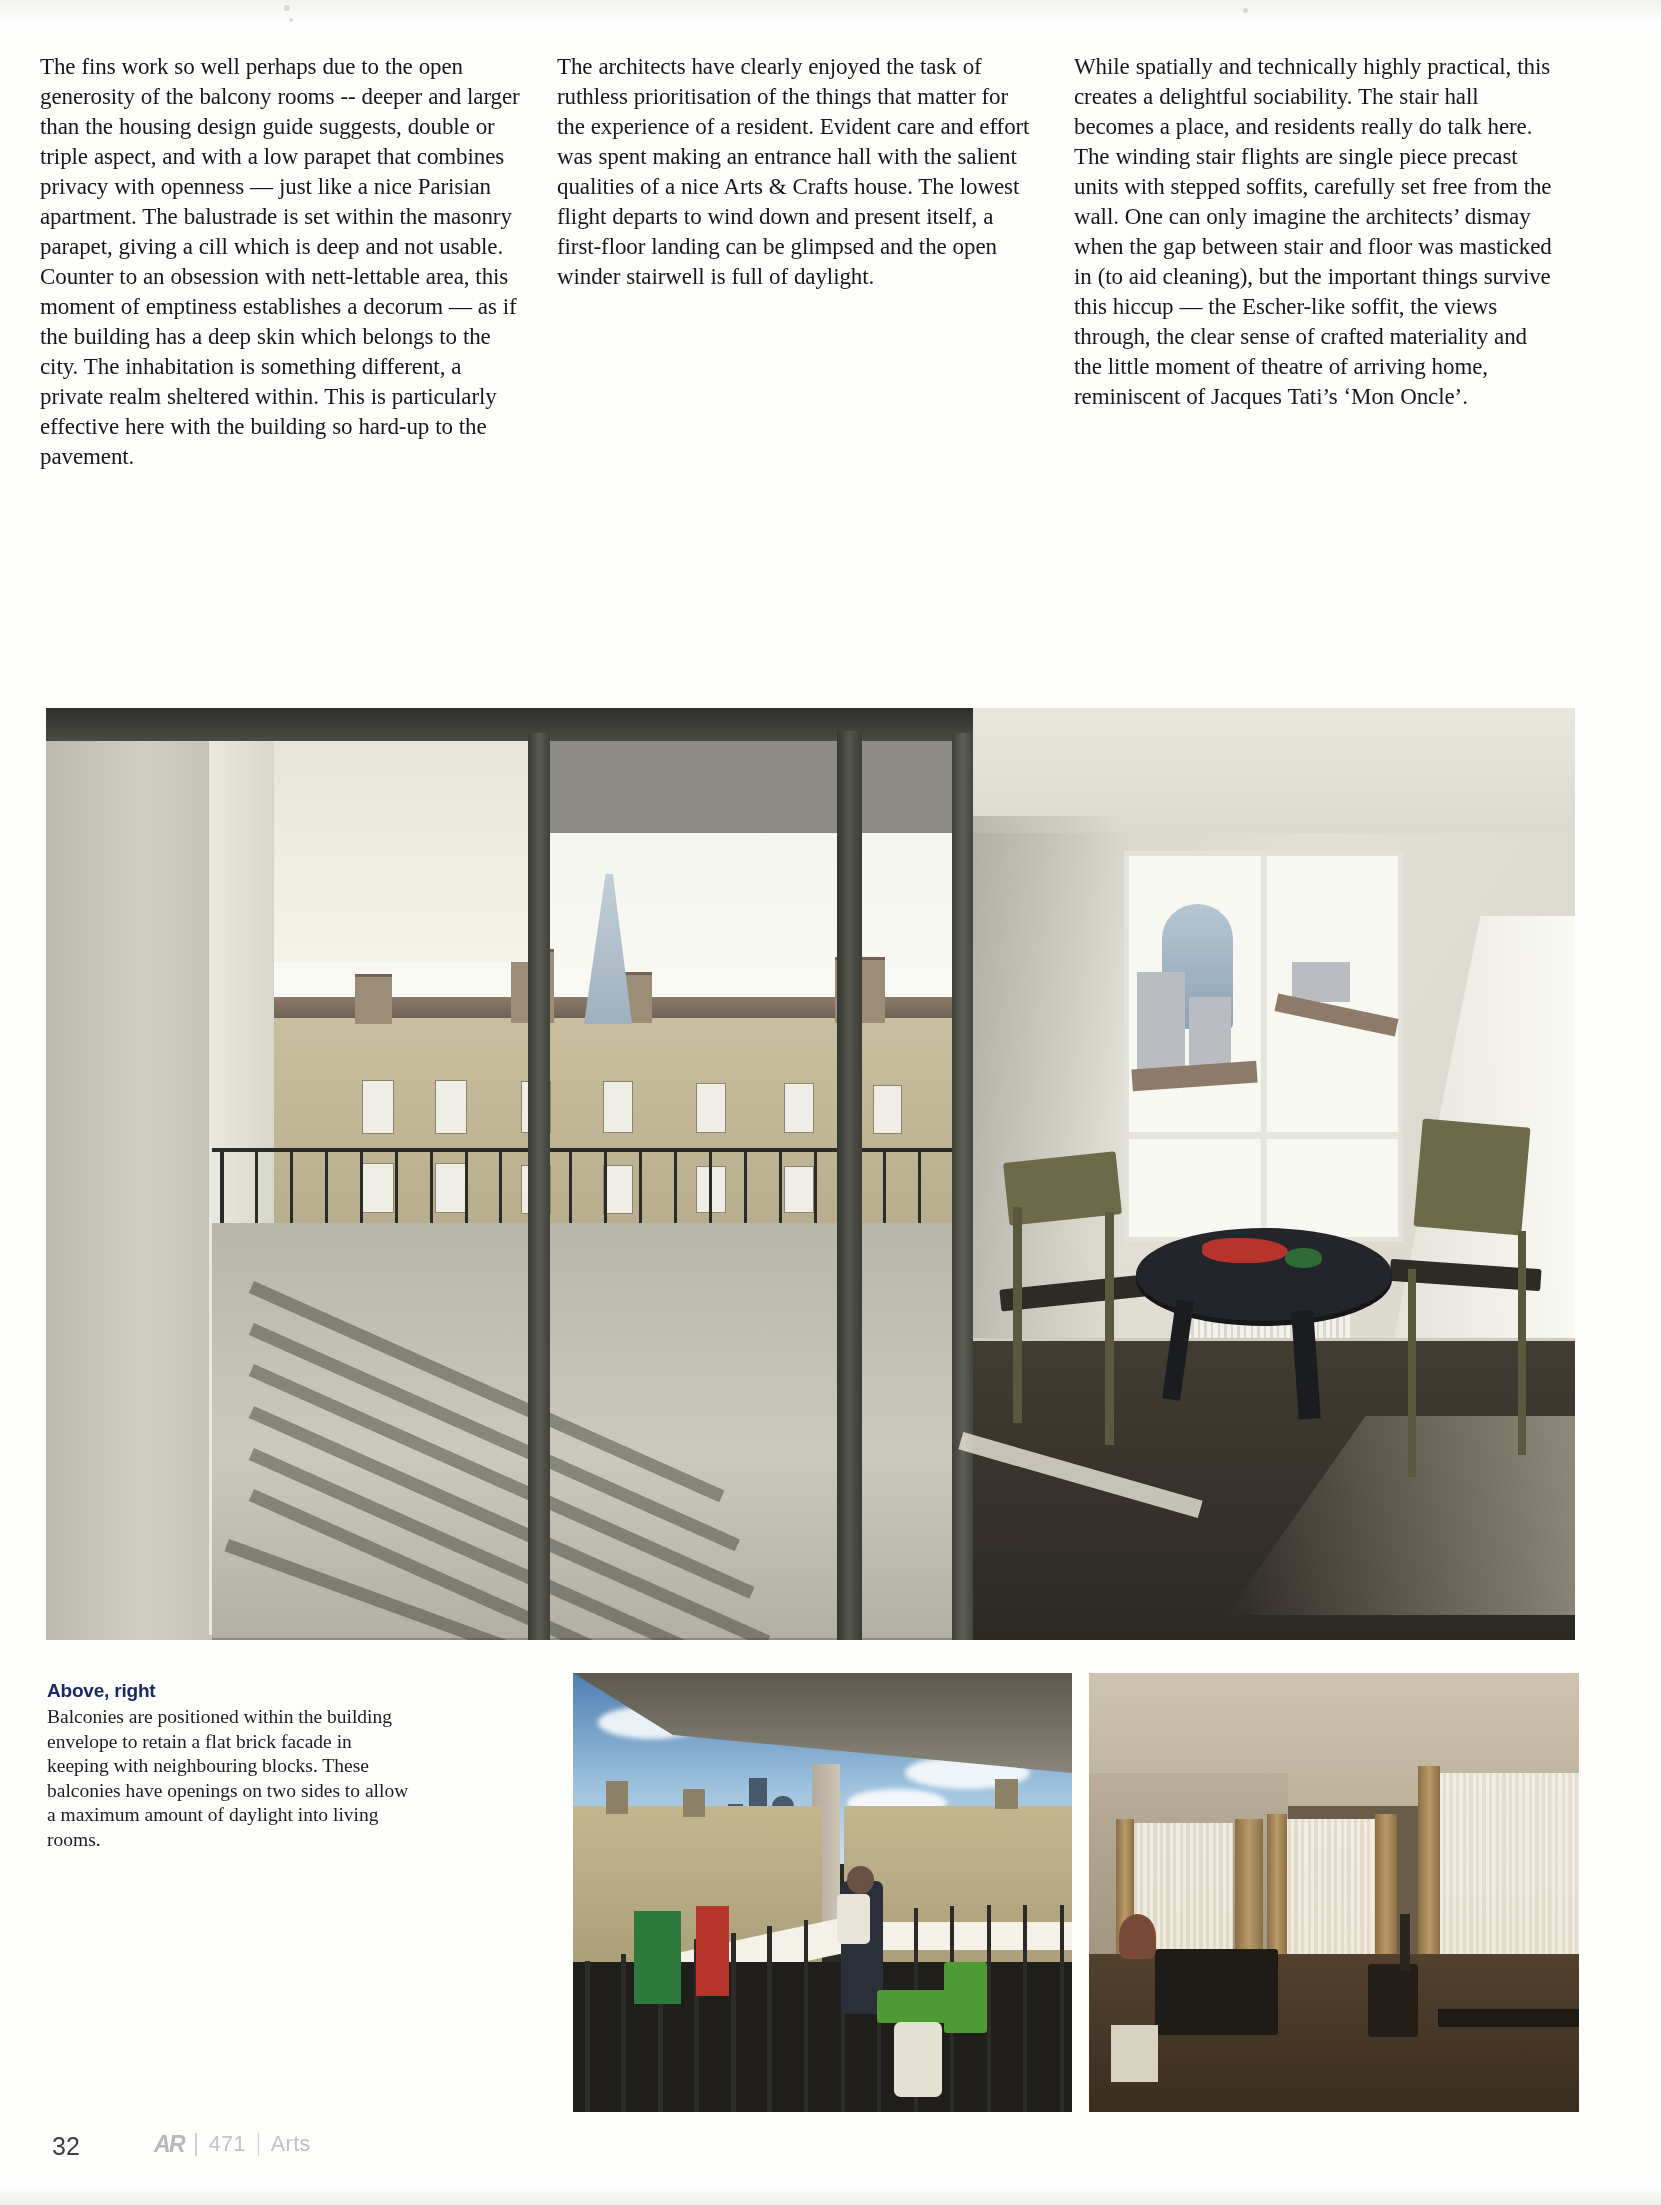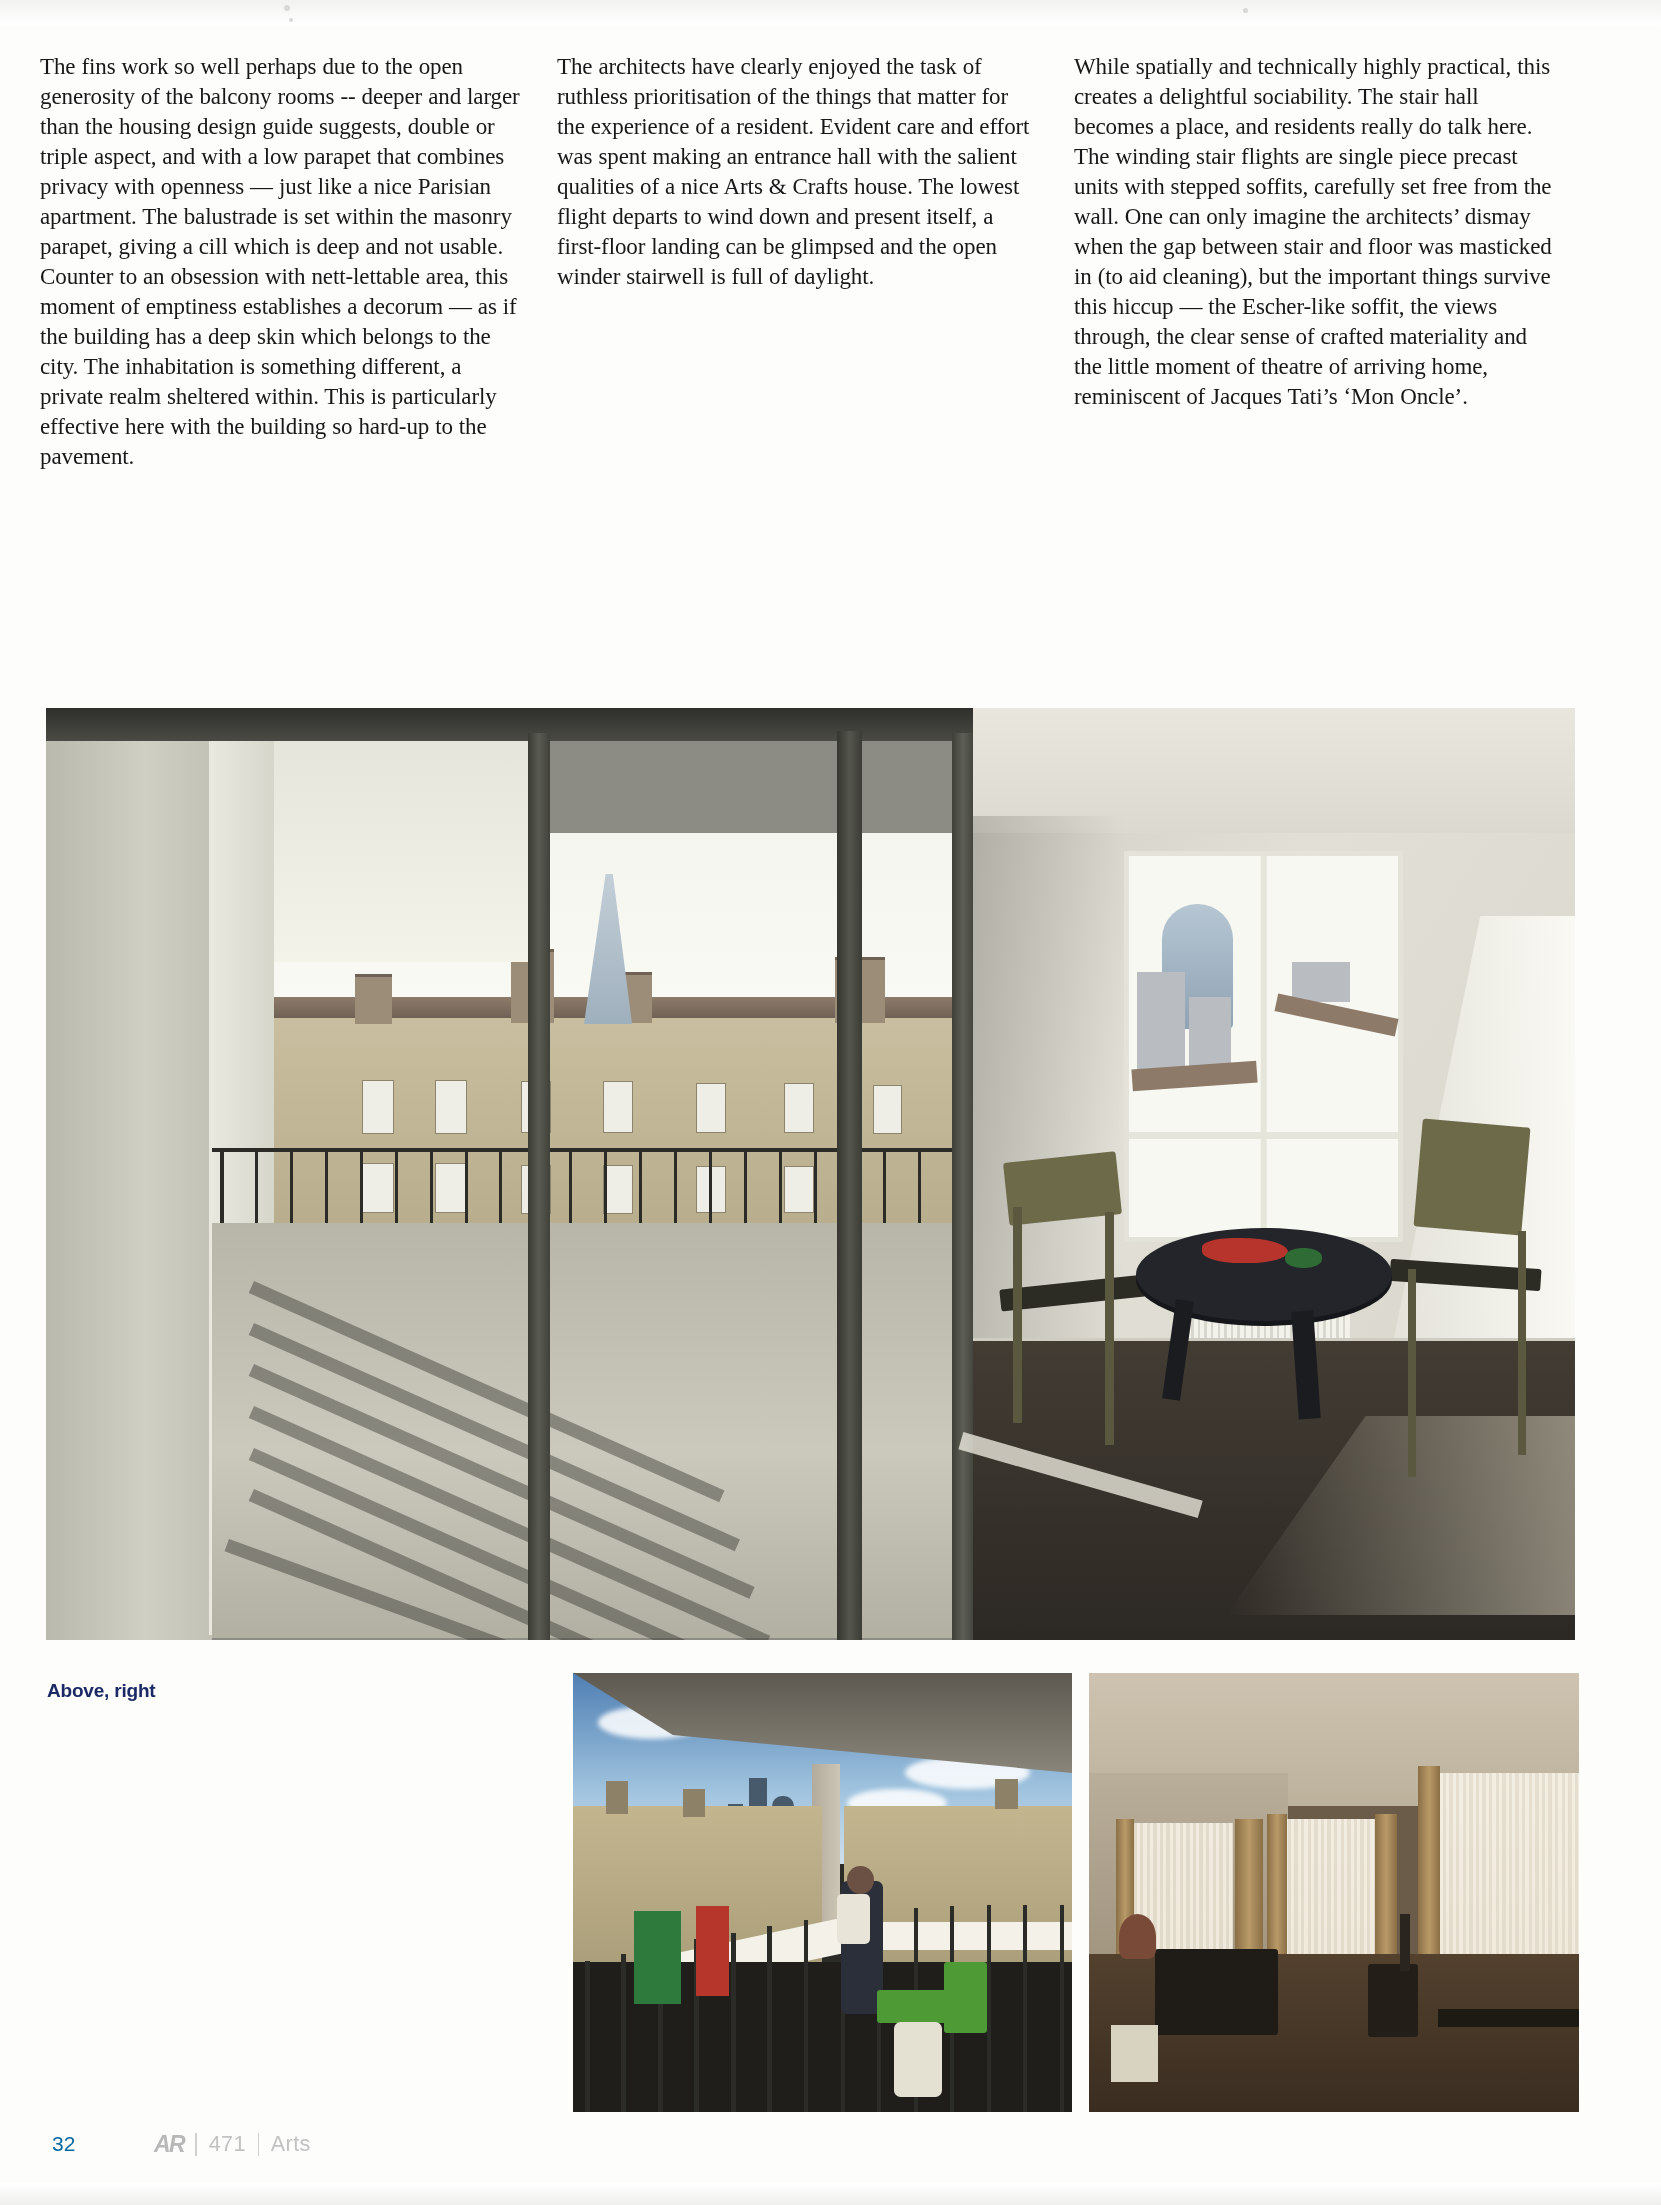--- a/index.html
+++ b/index.html
@@ -470,22 +470,22 @@
     left: 0;
     bottom: 43px;
     width: 1662px;
     height: 33px;
   }
   .folio {
     position: absolute;
     left: 52px;
     top: 3.3px;
     font-family: "Liberation Sans", sans-serif;
-    font-size: 21px;
-    color: #0369a1;
+    font-size: 25px;
+    color: #404040;
   }
   .runhead {
     position: absolute;
     left: 154px;
     top: 1.7px;
     display: flex;
     align-items: center;
     gap: 11.6px;
     font-family: "Liberation Sans", sans-serif;
     font-size: 21.6px;
@@ -639,20 +639,21 @@
       <div class="table-leg" style="left:322px; top:603px; width:21.6px; height:108px; transform: rotate(-4deg);"></div>
       <div class="tabletop-obj-red" style="left:229px; top:530px; width:86px; height:25px;"></div>
       <div class="tabletop-obj-green" style="left:312px; top:540px; width:37px; height:20px;"></div>
 
       <div class="int-sunstripe" style="left:-16.6px; top:758px; width:249px; height:18.3px; transform: rotate(16deg);"></div>
     </div>
   </figure>
 
   <div class="caption">
     <h4>Above, right</h4>
+    <p>Balconies are positioned within the building envelope to retain a flat brick facade in keeping with neighbouring blocks. These balconies have openings on two sides to allow a maximum amount of daylight into living rooms.</p>
   </div>
 
   <figure class="photo-bl" style="margin:0;">
     <div class="bl-sky"></div>
     <div class="bl-cloud" style="left:25px; top:33px; width:108px; height:33px;"></div>
     <div class="bl-cloud" style="left:133px; top:18.3px; width:91px; height:28px;"></div>
     <div class="bl-cloud" style="left:332px; top:83px; width:125px; height:33px;"></div>
     <div class="bl-cloud" style="left:274px; top:116px; width:100px; height:28px;"></div>
 
     <div class="bl-soffit"></div>

